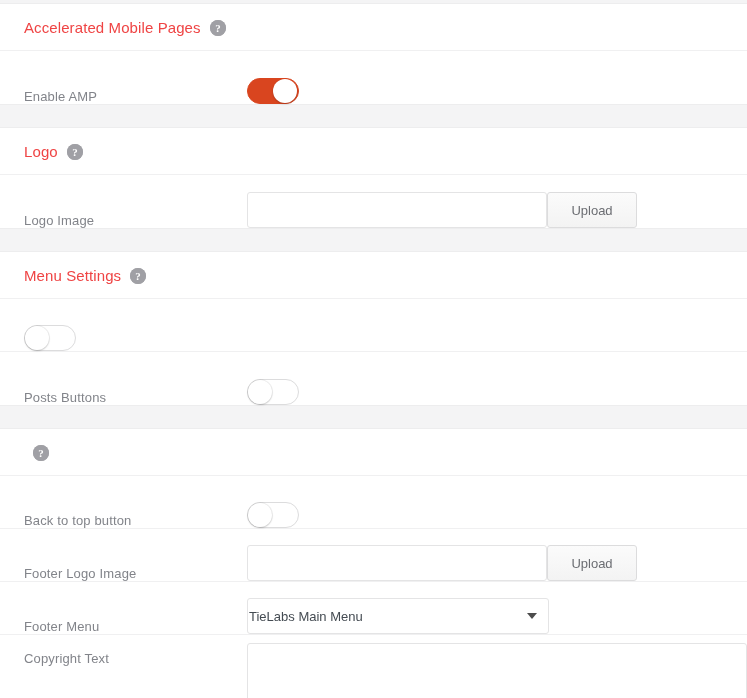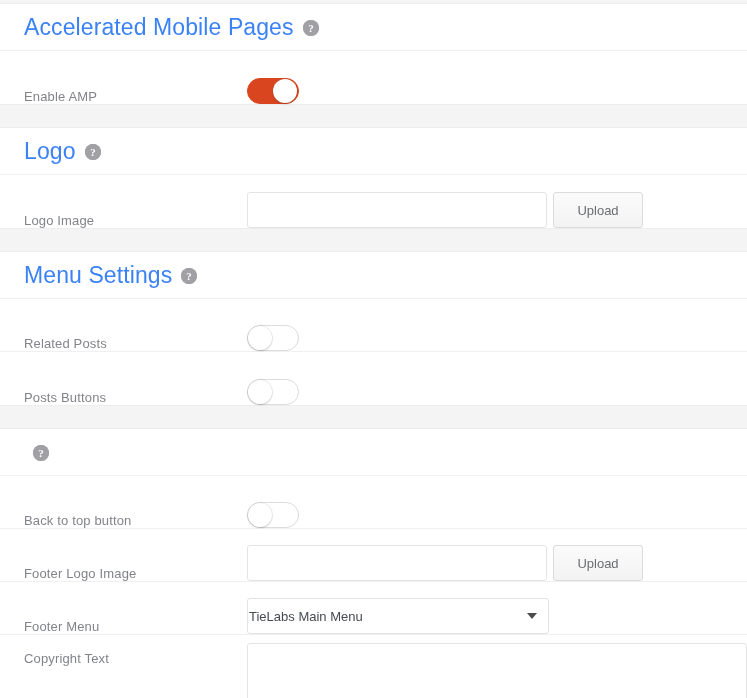--- a/index.html
+++ b/index.html
@@ -39,22 +39,22 @@
   }
   .section-header {
     height: 47px;
     display: flex;
     align-items: center;
     padding: 0 0 0 24px;
     border-bottom: 1px solid #f0f0f1;
     box-sizing: border-box;
   }
   .section-title {
-    font-size: 23px;
-    color: #3b82f6;
+    font-size: 15px;
+    color: #ef4444;
     font-weight: 400;
     letter-spacing: 0.1px;
   }
 
   
   .help-icon {
     display: inline-flex;
     align-items: center;
     justify-content: center;
     width: 16px;
@@ -139,21 +139,20 @@
     font-size: 13px;
     color: #555;
     padding: 0 10px;
     box-sizing: border-box;
     outline: none;
     font-family: "Liberation Sans", sans-serif;
   }
 
   
   .upload-btn {
-    margin-left: 6px;
     height: 36px;
     min-width: 90px;
     padding: 0 16px;
     border: 1px solid #dcdcdd;
     border-radius: 3px;
     background: linear-gradient(to bottom, #fbfbfb 0%, #f3f3f3 100%);
     color: #6b6d72;
     font-size: 13px;
     cursor: pointer;
     font-family: "Liberation Sans", sans-serif;
@@ -274,21 +273,20 @@
     <div class="section-header">
       <span class="section-title">Menu Settings</span>
       <span class="help-icon">
         <svg width="16" height="16" viewBox="0 0 16 16" aria-hidden="true">
           <circle cx="8" cy="8" r="8" fill="#a0a0a5"></circle>
           <text x="8" y="12" text-anchor="middle" font-size="11" font-weight="bold" fill="#ffffff" font-family="Liberation Serif, serif">?</text>
         </svg>
       </span>
     </div>
     <div class="row">
-      <div class="row-label">Related Posts</div>
       <div class="row-field">
         <div class="switch off">
           <div class="knob"></div>
         </div>
       </div>
     </div>
     <div class="row">
       <div class="row-label">Posts Buttons</div>
       <div class="row-field">
         <div class="switch off">

